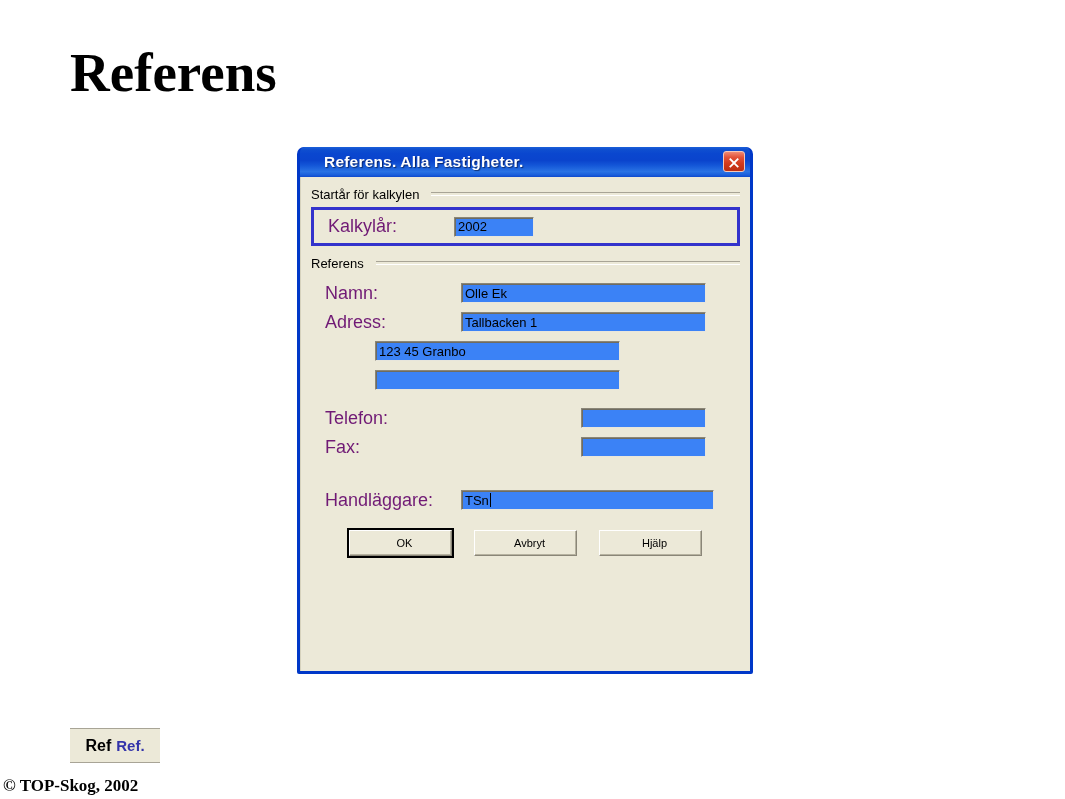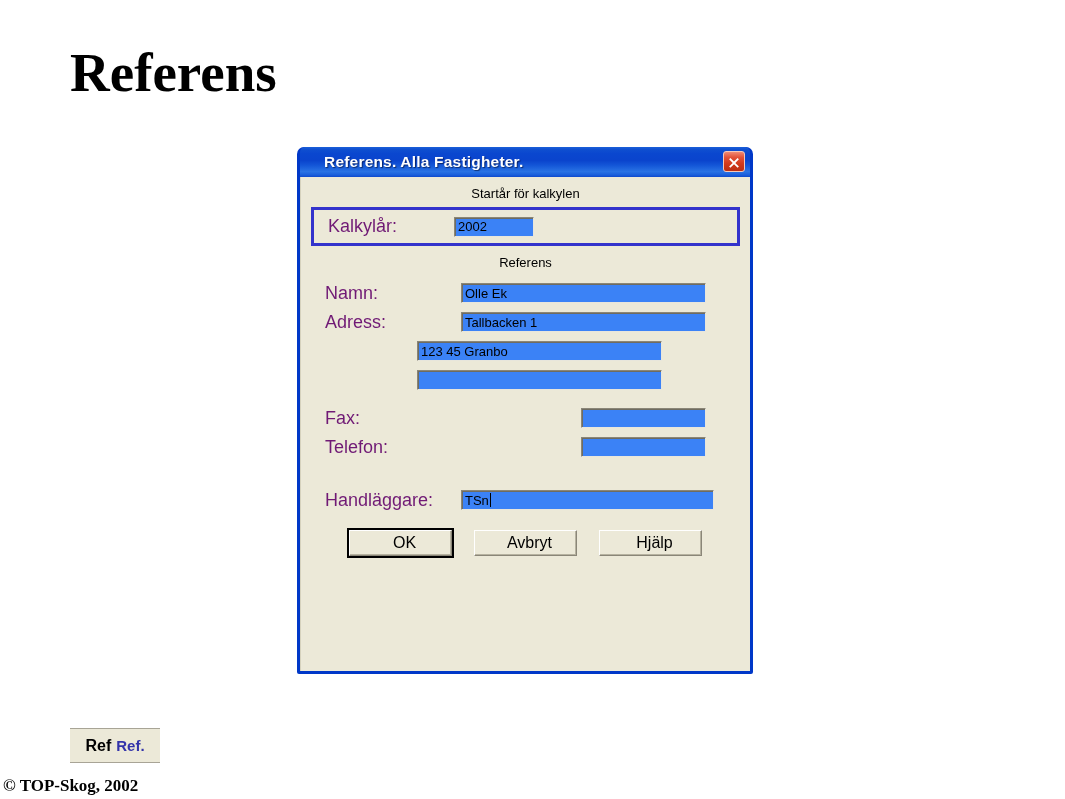--- a/index.html
+++ b/index.html
@@ -96,21 +96,20 @@
 
   
   .group {
     position: relative;
   }
   .group-header {
     display: flex;
     align-items: center;
     gap: 12px;
     height: 16px;
-    flex-direction: column;
   }
   .group-label {
     font-size: 13px;
     color: #000000;
     white-space: nowrap;
   }
   .group-rule {
     flex: 1;
     height: 2px;
     border-top: 1px solid #a8a496;
@@ -166,21 +165,21 @@
     height: 20px;
     margin-bottom: 9px;
   }
   .row .field-label {
     width: 150px;
     padding-left: 14px;
     box-sizing: border-box;
   }
   .row .textbox.wide { width: 245px; }
   .row .textbox.narrow { width: 125px; margin-left: 120px; }
-  .row.indent-box .textbox.wide { margin-left: 106px; text-align: center; }
+  .row.indent-box .textbox.wide { margin-left: 64px; text-align: center; }
 
   .spacer-sm { height: 9px; }
   .spacer-md { height: 24px; }
 
   .row.handlaggare { margin-top: 0; }
   .row.handlaggare .textbox.wide { width: 253px; }
 
   .caret {
     display: inline-block;
     width: 1px;
@@ -197,21 +196,21 @@
     margin-top: 20px;
     padding-left: 38px;
   }
   .btn {
     width: 103px;
     height: 26px;
     background: #ece9d8;
     border: 1px solid;
     border-color: #ffffff #8a8678 #8a8678 #ffffff;
     box-shadow: inset -1px -1px 0 #b6b2a0;
-    font-size: 16px;
+    font-size: 11px;
     color: #000000;
     display: flex;
     align-items: center;
     justify-content: center;
     cursor: pointer;
     box-sizing: border-box;
     font-family: "Liberation Sans", sans-serif;
     padding-left: 8px;
   }
   .btn.default {
@@ -317,26 +316,26 @@
           <div class="textbox wide">123 45 Granbo</div>
         </div>
 
         <div class="row indent-box">
           <div class="textbox wide"></div>
         </div>
 
         <div class="spacer-sm"></div>
 
         <div class="row">
+          <span class="field-label">Telefon:</span>
+          <div class="textbox narrow"></div>
+        </div>
+
+        <div class="row">
           <span class="field-label">Fax:</span>
-          <div class="textbox narrow"></div>
-        </div>
-
-        <div class="row">
-          <span class="field-label">Telefon:</span>
           <div class="textbox narrow"></div>
         </div>
 
         <div class="spacer-md"></div>
 
         <div class="row handlaggare">
           <span class="field-label">Handläggare:</span>
           <div class="textbox wide">
             <span>TSn</span>
               <span class="caret"></span>

